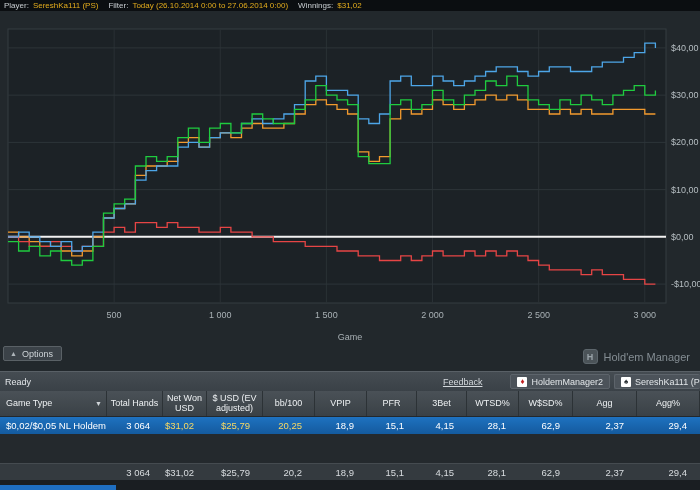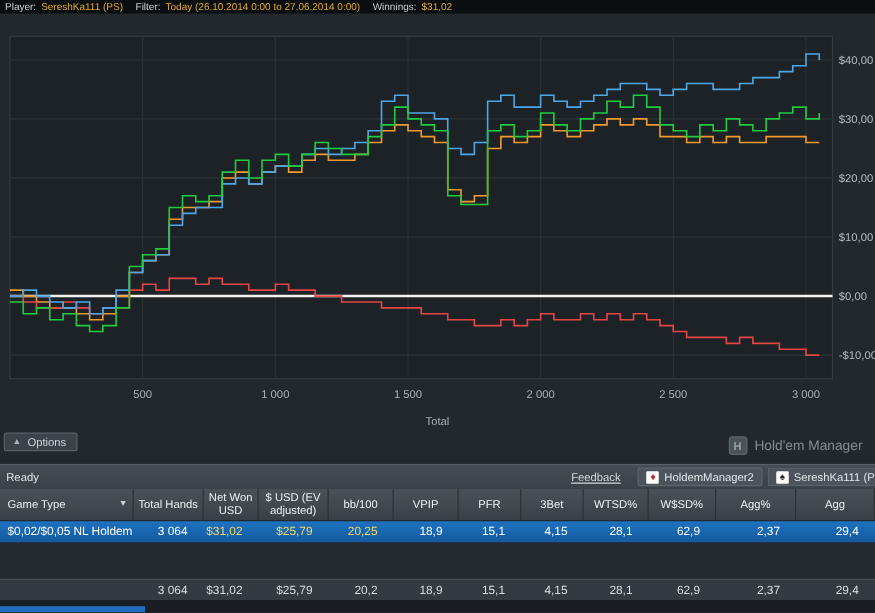--- a/index.html
+++ b/index.html
@@ -28,21 +28,21 @@
   .opt-arrow { font-size:7px; color:#aeb5ba; }
   .brand { position:absolute; right:10px; bottom:7px; display:flex; align-items:center; gap:6px;
            color:#848d93; font-size:11px; }
   .brand-logo { width:15px; height:15px; background:#4b5358; border:1px solid #5d666c; border-radius:3px;
                 color:#9aa3a9; font-size:9px; font-weight:bold; text-align:center; line-height:14px; }
 
   
   .status-bar { height:20px; background:linear-gradient(#454c52,#3a4147); border-top:1px solid #596066;
                 display:flex; align-items:center; padding:0 5px; font-size:9px; color:#e2e6e9; }
   .status-spacer { flex:1; }
-  .feedback { color:#d4d9dd; text-decoration:underline; margin-right:10px; cursor:pointer;text-align:center; }
+  .feedback { color:#d4d9dd; text-decoration:underline; margin-right:24px; cursor:pointer;text-align:center; }
   .task-tab { display:flex; align-items:center; gap:4px; background:#4c535a; border:1px solid #5d646b;
               border-radius:2px; padding:0 6px; margin-left:4px; height:15px; white-space:nowrap;
               overflow:hidden; cursor:pointer; }
   .task-tab.clipped { max-width:86px; border-right:none; margin-right:-5px; }
   .tab-icon { width:10px; height:10px; background:#fff; border-radius:1px; font-size:8px;
               line-height:10px; text-align:center; flex:0 0 auto; }
   .tab-icon.red { color:#c22121; }
   .tab-icon.dark { color:#22282c; }
 
   
@@ -103,21 +103,21 @@
         <text x="671" y="181.6206896551724" fill="#b6bec2" font-size="9">$10,00</text>
         <line x1="8" y1="225.86206896551724" x2="666" y2="225.86206896551724" stroke="#f2f2f2" stroke-width="2"></line>
         <text x="671" y="228.86206896551724" fill="#b6bec2" font-size="9">$0,00</text>
         <line x1="8" y1="273.1034482758621" x2="666" y2="273.1034482758621" stroke="#2d3539"></line>
         <text x="671" y="276.1034482758621" fill="#b6bec2" font-size="9">-$10,00</text>
         <path d="M8.0,221.1L18.6,221.1L18.6,225.9L29.2,225.9L29.2,230.6L39.8,230.6L39.8,235.3L50.5,235.3L50.5,235.3L61.1,235.3L61.1,240.0L71.7,240.0L71.7,244.8L82.3,244.8L82.3,240.0L92.9,240.0L92.9,225.9L103.5,225.9L103.5,207.0L114.1,207.0L114.1,197.5L124.7,197.5L124.7,192.8L135.4,192.8L135.4,164.4L146.0,164.4L146.0,155.0L156.6,155.0L156.6,155.0L167.2,155.0L167.2,150.3L177.8,150.3L177.8,131.4L188.4,131.4L188.4,126.7L199.0,126.7L199.0,136.1L209.6,136.1L209.6,126.7L220.3,126.7L220.3,121.9L230.9,121.9L230.9,126.7L241.5,126.7L241.5,117.2L252.1,117.2L252.1,112.5L262.7,112.5L262.7,117.2L273.3,117.2L273.3,117.2L283.9,117.2L283.9,112.5L294.5,112.5L294.5,103.0L305.2,103.0L305.2,93.6L315.8,93.6L315.8,88.9L326.4,88.9L326.4,93.6L337.0,93.6L337.0,98.3L347.6,98.3L347.6,103.0L358.2,103.0L358.2,140.8L368.8,140.8L368.8,150.3L379.5,150.3L379.5,145.6L390.1,145.6L390.1,107.8L400.7,107.8L400.7,98.3L411.3,98.3L411.3,103.0L421.9,103.0L421.9,98.3L432.5,98.3L432.5,88.9L443.1,88.9L443.1,93.6L453.7,93.6L453.7,98.3L464.4,98.3L464.4,93.6L475.0,93.6L475.0,88.9L485.6,88.9L485.6,84.1L496.2,84.1L496.2,88.9L506.8,88.9L506.8,84.1L517.4,84.1L517.4,88.9L528.0,88.9L528.0,98.3L538.6,98.3L538.6,98.3L549.3,98.3L549.3,103.0L559.9,103.0L559.9,98.3L570.5,98.3L570.5,103.0L581.1,103.0L581.1,98.3L591.7,98.3L591.7,103.0L602.3,103.0L602.3,103.0L612.9,103.0L612.9,98.3L623.5,98.3L623.5,98.3L634.2,98.3L634.2,98.3L644.8,98.3L644.8,103.0L655.4,103.0L655.4,103.0" fill="none" stroke="#f29a2e" stroke-width="1.3"></path>
         <path d="M8.0,225.9L18.6,225.9L18.6,230.6L29.2,230.6L29.2,235.3L39.8,235.3L39.8,235.3L50.5,235.3L50.5,230.6L61.1,230.6L61.1,235.3L71.7,235.3L71.7,240.0L82.3,240.0L82.3,235.3L92.9,235.3L92.9,235.3L103.5,235.3L103.5,221.1L114.1,221.1L114.1,216.4L124.7,216.4L124.7,221.1L135.4,221.1L135.4,211.7L146.0,211.7L146.0,211.7L156.6,211.7L156.6,216.4L167.2,216.4L167.2,211.7L177.8,211.7L177.8,216.4L188.4,216.4L188.4,216.4L199.0,216.4L199.0,221.1L209.6,221.1L209.6,221.1L220.3,221.1L220.3,216.4L230.9,216.4L230.9,221.1L241.5,221.1L241.5,221.1L252.1,221.1L252.1,225.9L262.7,225.9L262.7,225.9L273.3,225.9L273.3,230.6L283.9,230.6L283.9,230.6L294.5,230.6L294.5,230.6L305.2,230.6L305.2,235.3L315.8,235.3L315.8,235.3L326.4,235.3L326.4,235.3L337.0,235.3L337.0,240.0L347.6,240.0L347.6,240.0L358.2,240.0L358.2,244.8L368.8,244.8L368.8,244.8L379.5,244.8L379.5,249.5L390.1,249.5L390.1,249.5L400.7,249.5L400.7,244.8L411.3,244.8L411.3,249.5L421.9,249.5L421.9,244.8L432.5,244.8L432.5,240.0L443.1,240.0L443.1,244.8L453.7,244.8L453.7,244.8L464.4,244.8L464.4,240.0L475.0,240.0L475.0,244.8L485.6,244.8L485.6,240.0L496.2,240.0L496.2,244.8L506.8,244.8L506.8,240.0L517.4,240.0L517.4,244.8L528.0,244.8L528.0,249.5L538.6,249.5L538.6,254.2L549.3,254.2L549.3,258.9L559.9,258.9L559.9,258.9L570.5,258.9L570.5,258.9L581.1,258.9L581.1,263.7L591.7,263.7L591.7,258.9L602.3,258.9L602.3,263.7L612.9,263.7L612.9,263.7L623.5,263.7L623.5,268.4L634.2,268.4L634.2,268.4L644.8,268.4L644.8,273.1L655.4,273.1L655.4,273.1" fill="none" stroke="#e64545" stroke-width="1.3"></path>
         <path d="M8.0,225.9L18.6,225.9L18.6,221.1L29.2,221.1L29.2,225.9L39.8,225.9L39.8,230.6L50.5,230.6L50.5,235.3L61.1,235.3L61.1,230.6L71.7,230.6L71.7,240.0L82.3,240.0L82.3,235.3L92.9,235.3L92.9,221.1L103.5,221.1L103.5,207.0L114.1,207.0L114.1,197.5L124.7,197.5L124.7,192.8L135.4,192.8L135.4,169.2L146.0,169.2L146.0,159.7L156.6,159.7L156.6,155.0L167.2,155.0L167.2,155.0L177.8,155.0L177.8,136.1L188.4,136.1L188.4,131.4L199.0,131.4L199.0,136.1L209.6,136.1L209.6,126.7L220.3,126.7L220.3,121.9L230.9,121.9L230.9,121.9L241.5,121.9L241.5,112.5L252.1,112.5L252.1,107.8L262.7,107.8L262.7,112.5L273.3,112.5L273.3,107.8L283.9,107.8L283.9,103.0L294.5,103.0L294.5,93.6L305.2,93.6L305.2,70.0L315.8,70.0L315.8,65.2L326.4,65.2L326.4,79.4L337.0,79.4L337.0,79.4L347.6,79.4L347.6,84.1L358.2,84.1L358.2,107.8L368.8,107.8L368.8,112.5L379.5,112.5L379.5,103.0L390.1,103.0L390.1,70.0L400.7,70.0L400.7,65.2L411.3,65.2L411.3,74.7L421.9,74.7L421.9,74.7L432.5,74.7L432.5,65.2L443.1,65.2L443.1,70.0L453.7,70.0L453.7,74.7L464.4,74.7L464.4,70.0L475.0,70.0L475.0,65.2L485.6,65.2L485.6,60.5L496.2,60.5L496.2,55.8L506.8,55.8L506.8,55.8L517.4,55.8L517.4,60.5L528.0,60.5L528.0,65.2L538.6,65.2L538.6,60.5L549.3,60.5L549.3,55.8L559.9,55.8L559.9,55.8L570.5,55.8L570.5,60.5L581.1,60.5L581.1,60.5L591.7,60.5L591.7,55.8L602.3,55.8L602.3,51.1L612.9,51.1L612.9,51.1L623.5,51.1L623.5,46.3L634.2,46.3L634.2,41.6L644.8,41.6L644.8,32.2L655.4,32.2L655.4,36.9" fill="none" stroke="#4da6e8" stroke-width="1.3"></path>
         <path d="M8.0,230.6L18.6,230.6L18.6,240.0L29.2,240.0L29.2,235.3L39.8,235.3L39.8,244.8L50.5,244.8L50.5,240.0L61.1,240.0L61.1,249.5L71.7,249.5L71.7,254.2L82.3,254.2L82.3,249.5L92.9,249.5L92.9,235.3L103.5,235.3L103.5,202.2L114.1,202.2L114.1,192.8L124.7,192.8L124.7,188.1L135.4,188.1L135.4,155.0L146.0,155.0L146.0,145.6L156.6,145.6L156.6,150.3L167.2,150.3L167.2,145.6L177.8,145.6L177.8,126.7L188.4,126.7L188.4,117.2L199.0,117.2L199.0,131.4L209.6,131.4L209.6,117.2L220.3,117.2L220.3,112.5L230.9,112.5L230.9,121.9L241.5,121.9L241.5,112.5L252.1,112.5L252.1,103.0L262.7,103.0L262.7,107.8L273.3,107.8L273.3,112.5L283.9,112.5L283.9,112.5L294.5,112.5L294.5,98.3L305.2,98.3L305.2,88.9L315.8,88.9L315.8,74.7L326.4,74.7L326.4,84.1L337.0,84.1L337.0,88.9L347.6,88.9L347.6,93.6L358.2,93.6L358.2,145.6L368.8,145.6L368.8,152.6L379.5,152.6L379.5,152.6L390.1,152.6L390.1,93.6L400.7,93.6L400.7,88.9L411.3,88.9L411.3,98.3L421.9,98.3L421.9,93.6L432.5,93.6L432.5,79.4L443.1,79.4L443.1,88.9L453.7,88.9L453.7,93.6L464.4,93.6L464.4,84.1L475.0,84.1L475.0,79.4L485.6,79.4L485.6,70.0L496.2,70.0L496.2,74.7L506.8,74.7L506.8,65.2L517.4,65.2L517.4,74.7L528.0,74.7L528.0,88.9L538.6,88.9L538.6,93.6L549.3,93.6L549.3,98.3L559.9,98.3L559.9,88.9L570.5,88.9L570.5,93.6L581.1,93.6L581.1,84.1L591.7,84.1L591.7,88.9L602.3,88.9L602.3,93.6L612.9,93.6L612.9,84.1L623.5,84.1L623.5,79.4L634.2,79.4L634.2,74.7L644.8,74.7L644.8,84.1L655.4,84.1L655.4,79.4" fill="none" stroke="#1fcc3f" stroke-width="1.3"></path>
       </svg>
-    <div class="x-axis-label">Total</div>
+    <div class="x-axis-label">Game</div>
     <div class="options-strip"></div>
     <div class="options-btn">
       <span class="opt-arrow">▲</span>
       <span>Options</span>
     </div>
     <div class="brand">
       <span class="brand-logo">H</span>
       <span>Hold'em Manager</span>
     </div>
   </div>
@@ -144,22 +144,22 @@
       </div>
       <div class="th">Total Hands</div>
       <div class="th">Net Won USD</div>
       <div class="th">$ USD (EV adjusted)</div>
       <div class="th">bb/100</div>
       <div class="th">VPIP</div>
       <div class="th">PFR</div>
       <div class="th">3Bet</div>
       <div class="th">WTSD%</div>
       <div class="th">W$SD%</div>
+      <div class="th">Agg</div>
       <div class="th">Agg%</div>
-      <div class="th">Agg</div>
     </div>
 
     <div class="row selected grid-cols">
       <div class="cell first">$0,02/$0,05 NL Holdem</div>
       <div class="cell">3 064</div>
       <div class="cell money">$31,02</div>
       <div class="cell money">$25,79</div>
       <div class="cell money">20,25</div>
       <div class="cell">18,9</div>
       <div class="cell">15,1</div>

